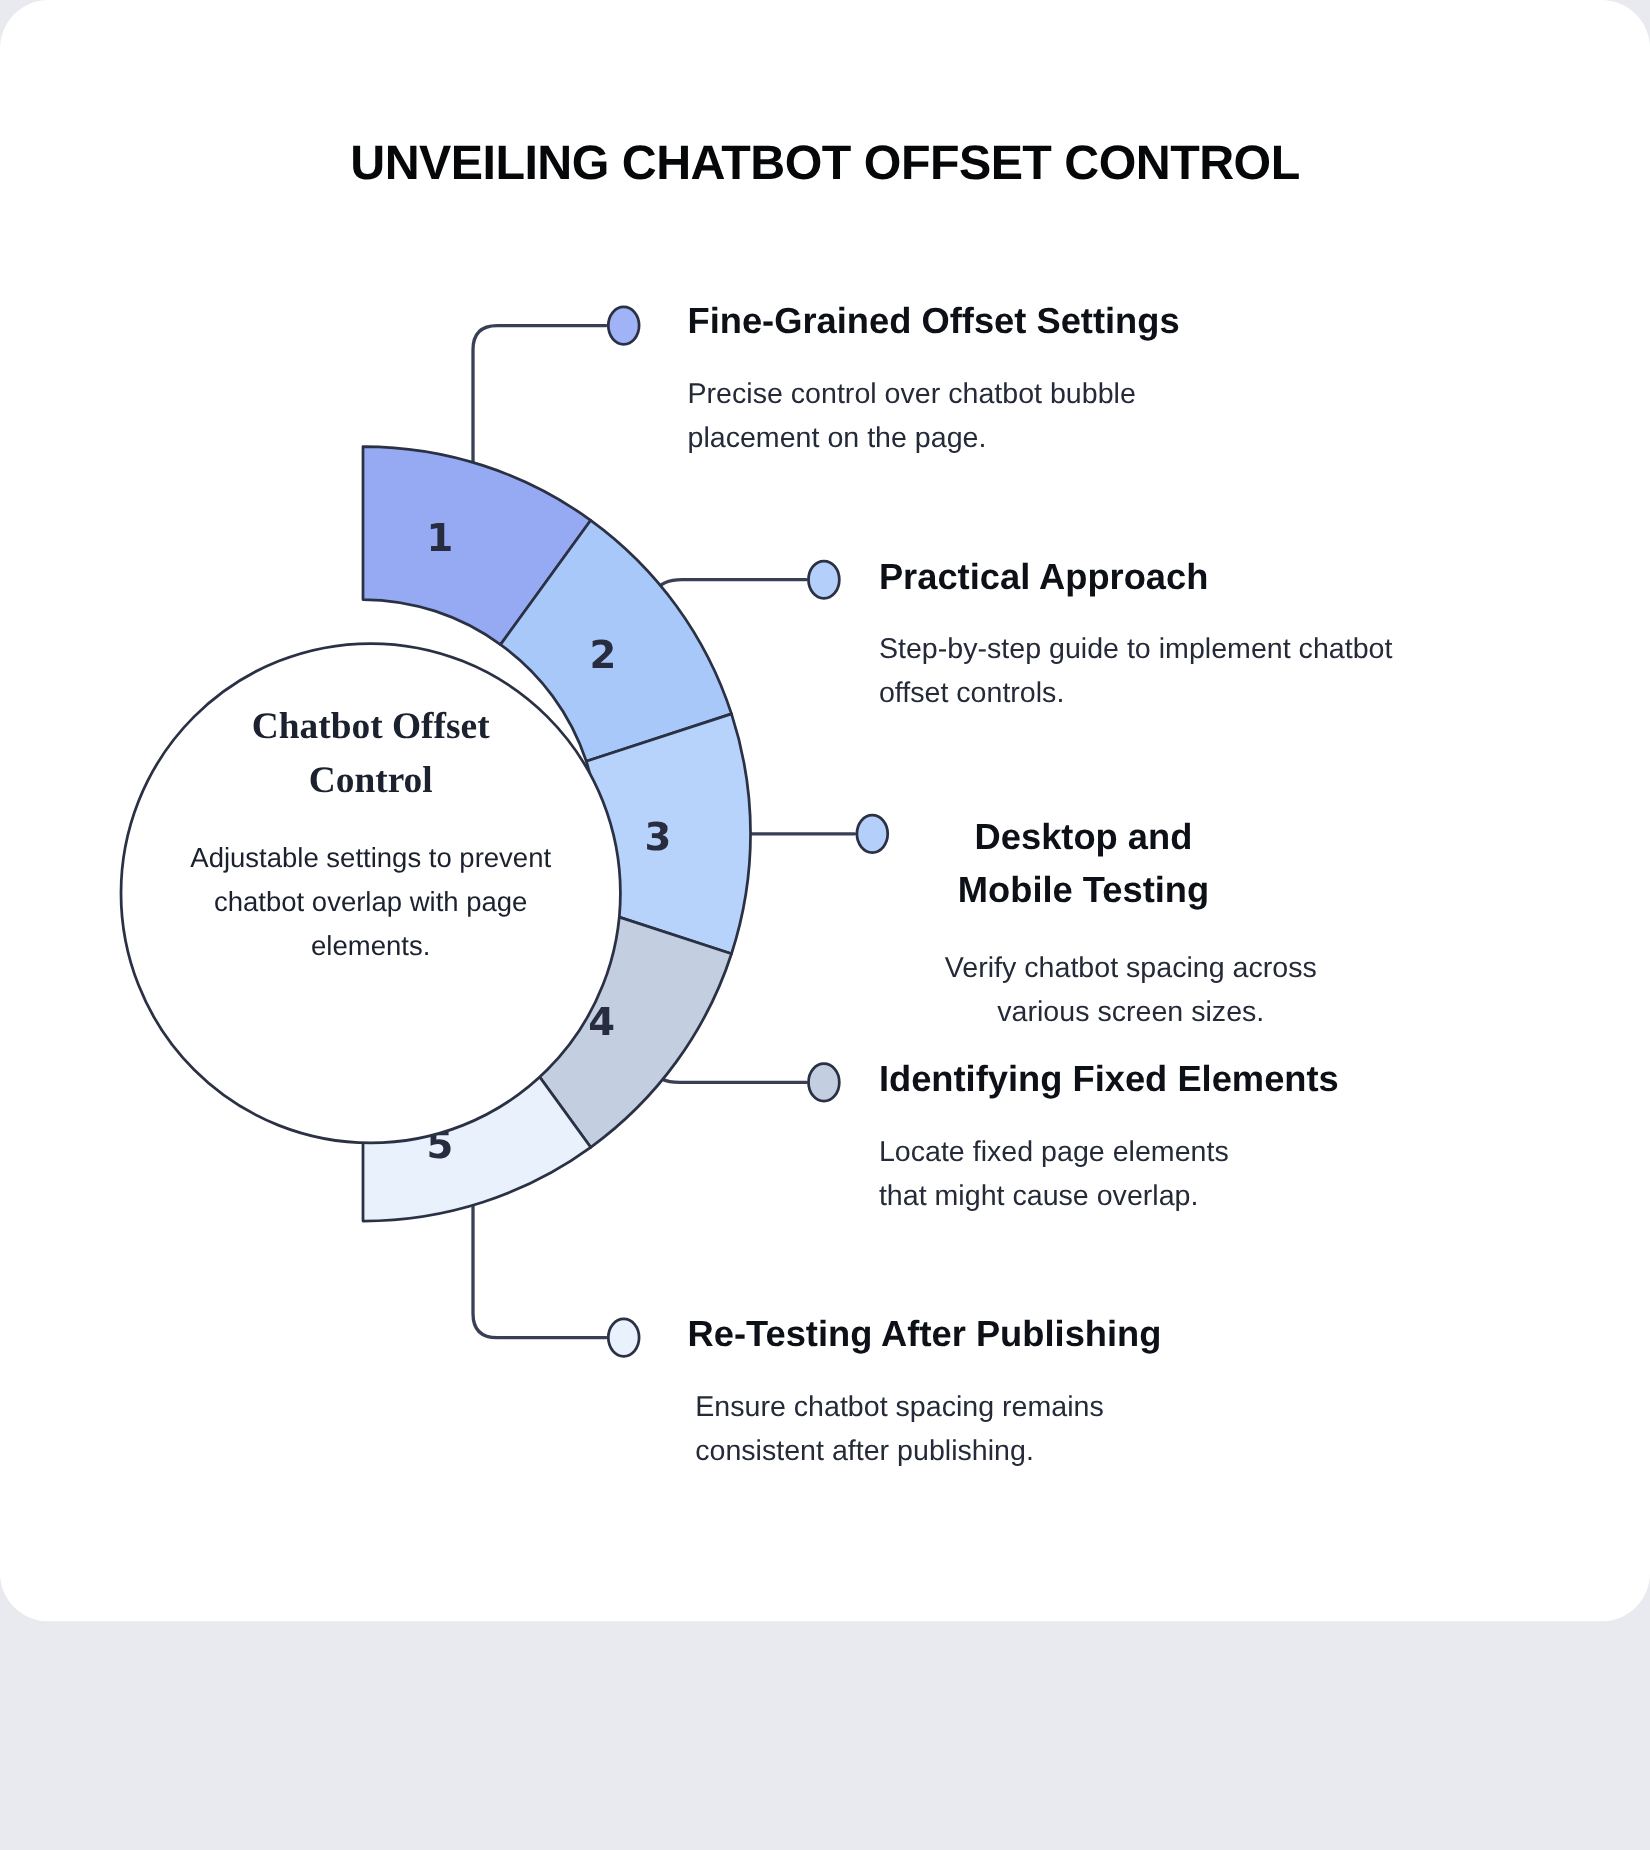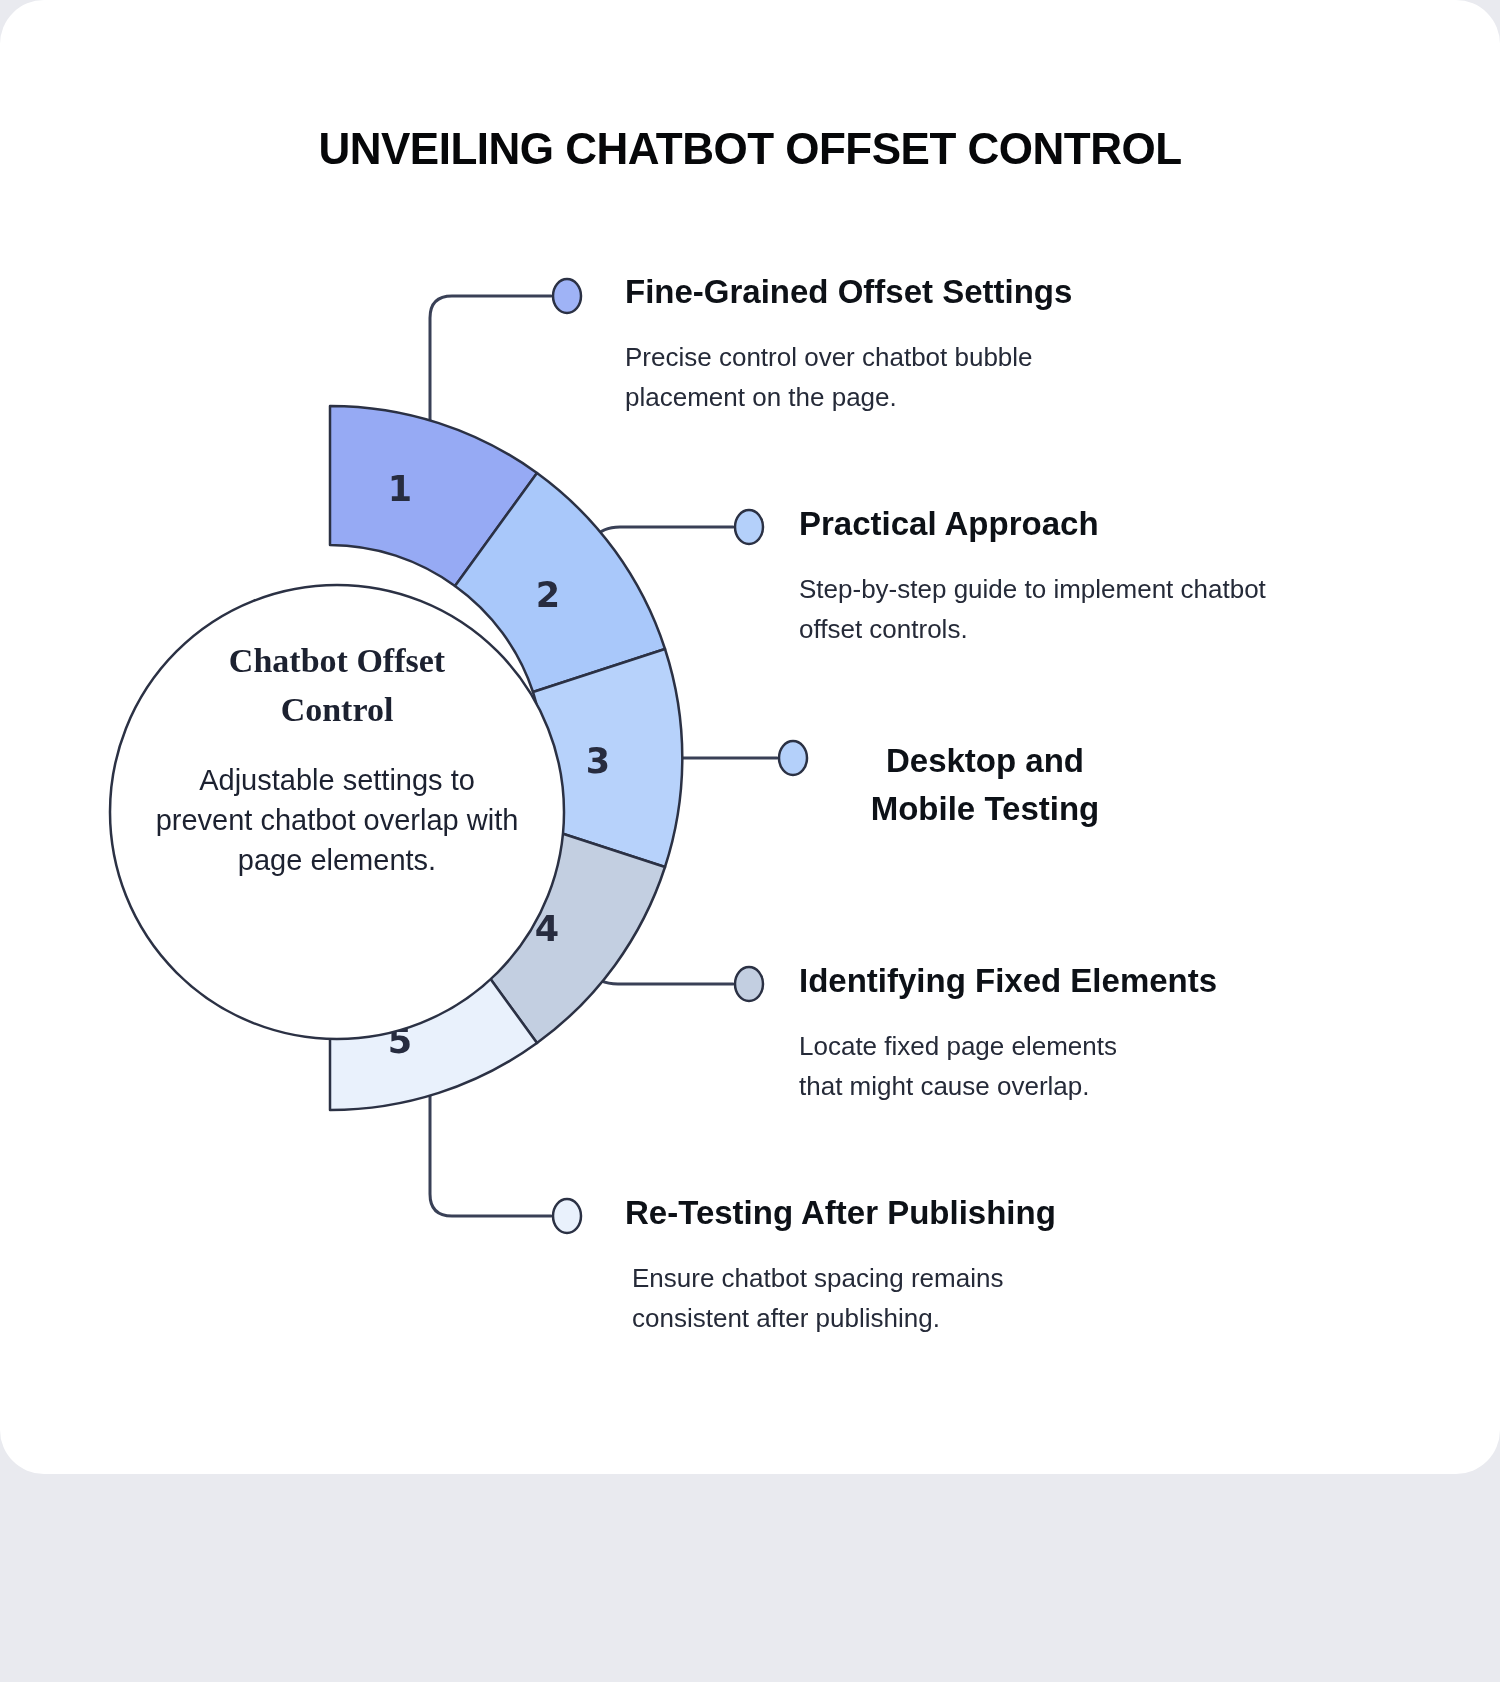--- a/index.html
+++ b/index.html
@@ -58,21 +58,21 @@
     margin: 0 auto;
     width: 330px;
     font-size: 34px;
     line-height: 49px;
     font-weight: bold;
     font-family: Liberation Serif, serif;
   }
   .center-text p {
     margin: 26px auto 0;
     width: 370px;
-    font-size: 29px;
+    font-size: 25px;
     line-height: 40px;
     font-weight: 400;
   }
   .callout { position: absolute; }
   .callout h3 {
     margin: 0;
     font-size: 33px;
     line-height: 48px;
     font-weight: bold;
     color: #0d1117;
@@ -162,20 +162,21 @@
     <p>Precise control over chatbot bubble placement on the page.</p>
   </div>
 
   <div class="callout c2">
     <h3>Practical Approach</h3>
     <p>Step-by-step guide to implement chatbot offset controls.</p>
   </div>
 
   <div class="callout c3">
     <h3>Desktop and Mobile Testing</h3>
+    <p>Verify chatbot spacing across various screen sizes.</p>
   </div>
 
   <div class="callout c5">
     <h3>Re-Testing After Publishing</h3>
     <p>Ensure chatbot spacing remains consistent after publishing.</p>
   </div>
 
   <div class="callout c4">
     <h3>Identifying Fixed Elements</h3>
     <p>Locate fixed page elements that might cause overlap.</p>

